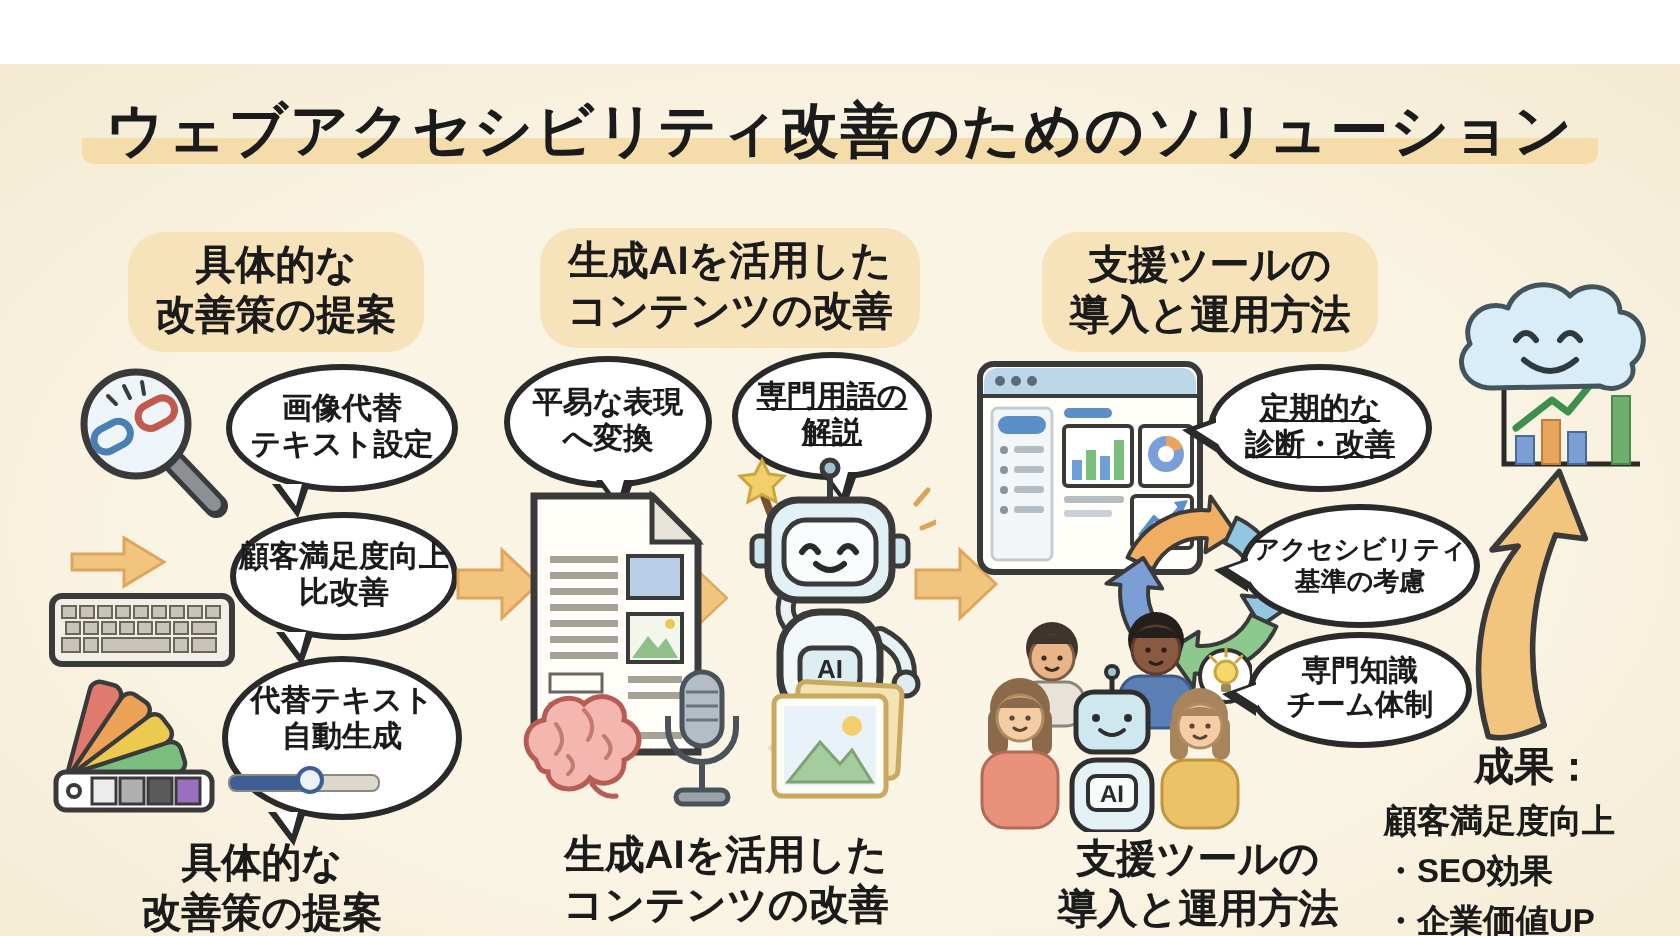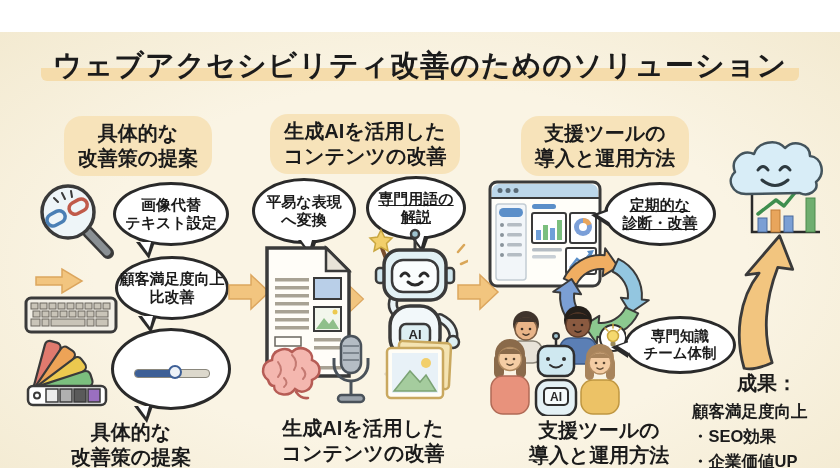--- a/index.html
+++ b/index.html
@@ -11,21 +11,21 @@
     margin-top:32px;
   }
   .abs{position:absolute;}
   .title{top:14px;left:0;width:100%;text-align:center;font-size:29px;font-weight:800;letter-spacing:1px;}
   .title-hl{background:linear-gradient(to top,#f5dcab 40%,rgba(245,220,171,0) 40%);padding:0 12px;border-radius:6px;}
   .col-header{text-align:center;font-weight:800;font-size:20px;line-height:1.25;white-space:pre-line;}
   .col-header span{display:inline-block;background:#f7e3ba;border-radius:18px;padding:5px 14px;}
   .caption{text-align:center;font-weight:800;font-size:20px;line-height:1.25;white-space:pre-line;}
   .bubble{
     position:absolute;background:#fff;border:3px solid #2a2a2a;border-radius:50%;
-    display:flex;flex-direction:column;align-items:center;justify-content:center;
+    display:flex;flex-direction:column;justify-content:center;
     text-align:center;font-weight:bold;font-size:15px;line-height:1.2;white-space:pre-line;
     box-sizing:border-box;
   }
   .bubble::before,.bubble::after{content:"";position:absolute;width:0;height:0;border-style:solid;}
   .tail-bl::before{bottom:-16px;left:20px;border-width:17px 6px 0 13px;border-color:#2a2a2a transparent transparent transparent;}
   .tail-bl::after{bottom:-10px;left:24px;border-width:11px 3px 0 8px;border-color:#fff transparent transparent transparent;}
   .tail-b::before{bottom:-16px;left:44%;border-width:17px 6px 0 13px;border-color:#2a2a2a transparent transparent transparent;}
   .tail-b::after{bottom:-10px;left:47%;border-width:11px 3px 0 8px;border-color:#fff transparent transparent transparent;}
   .tail-l::before{left:-16px;top:42%;border-width:6px 17px 11px 0;border-color:transparent #2a2a2a transparent transparent;}
   .tail-l::after{left:-9px;top:45%;border-width:4px 11px 7px 0;border-color:transparent #fff transparent transparent;}
@@ -119,20 +119,22 @@
       <rect x="50" y="63" width="12" height="13" fill="#5a5a5a"></rect>
       <rect x="64" y="63" width="12" height="13" fill="#9a6fc0"></rect>
     </g>
   </svg>
 
   <div class="bubble tail-bl" style="left:113px;top:150px;width:116px;height:64px;"><span>画像代替
 テキスト設定</span></div>
   <div class="bubble tail-bl" style="left:115px;top:224px;width:114px;height:64px;"><span>顧客満足度向上
 比改善</span></div>
   <div class="bubble tail-bl" style="left:111px;top:296px;width:120px;height:82px;">
+    <span>代替テキスト
+自動生成</span>
     <div class="slider">
       <div class="slider-track"><div class="slider-fill"></div></div>
       <div class="slider-knob"></div>
     </div>
   </div>
 
   <div class="abs caption" style="left:25px;top:388px;width:212px;">具体的な
 改善策の提案</div>
 
   <svg class="abs" style="left:227px;top:238px;" width="44" height="44" viewBox="0 0 44 44">
@@ -316,20 +318,22 @@
     <circle cx="62" cy="55" r="2" fill="#2f2f2f"></circle>
       <circle cx="78" cy="55" r="2" fill="#2f2f2f"></circle>
     <path d="M64,61 q6,5 12,0" stroke="#2f2f2f" stroke-width="2" fill="none" stroke-linecap="round"></path>
     <rect x="50" y="76" width="40" height="36" rx="12" fill="#e4f1f5" stroke="#2f2f2f" stroke-width="2.5"></rect>
     <rect x="58" y="84" width="24" height="17" rx="4" fill="#f6fbfc" stroke="#2f2f2f" stroke-width="2"></rect>
     <text x="70" y="97" font-size="12" font-weight="bold" text-anchor="middle" fill="#2a2a2a">AI</text>
   </svg>
 
   <div class="bubble tail-l" style="left:604px;top:150px;width:112px;height:64px;text-decoration:underline;"><span>定期的な
 診断・改善</span></div>
+  <div class="bubble tail-l" style="left:620px;top:220px;width:120px;height:62px;font-size:13px;"><span>アクセシビリティ
+基準の考慮</span></div>
   <div class="bubble tail-l" style="left:624px;top:284px;width:112px;height:58px;font-size:14.5px;"><span>専門知識
 チーム体制</span></div>
 
   <div class="abs caption" style="left:490px;top:386px;width:218px;">支援ツールの
 導入と運用方法</div>
 
   <svg class="abs" style="left:722px;top:102px;" width="108" height="104" viewBox="0 0 108 104">
     <path d="M30,58 V98 H98" fill="none" stroke="#2a2a2a" stroke-width="2.5"></path>
     <rect x="36" y="84" width="9" height="14" fill="#7b9fd4" stroke="#4a6a9c" stroke-width="1"></rect>
     <rect x="49" y="76" width="9" height="22" fill="#e8a55c" stroke="#bf7e38" stroke-width="1"></rect>

